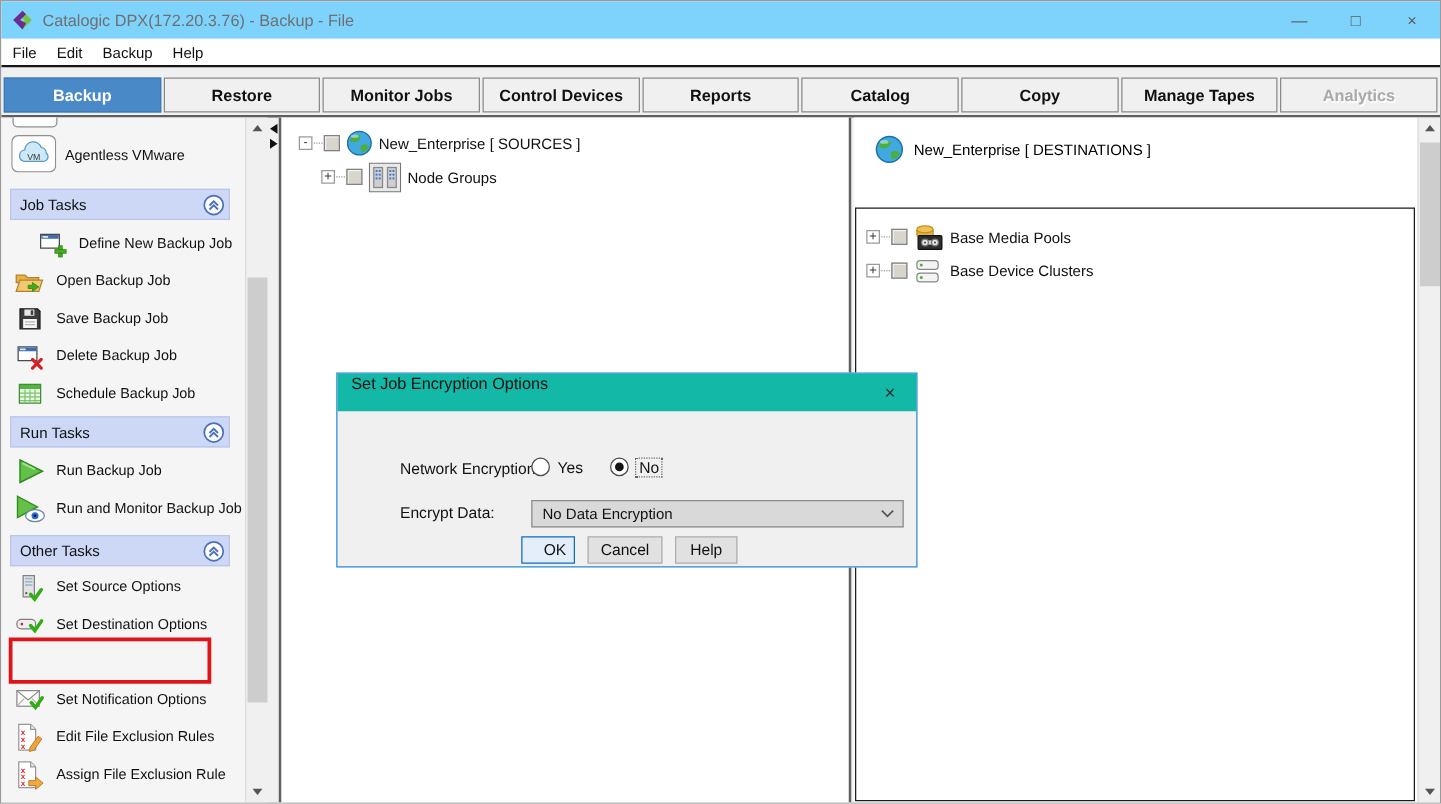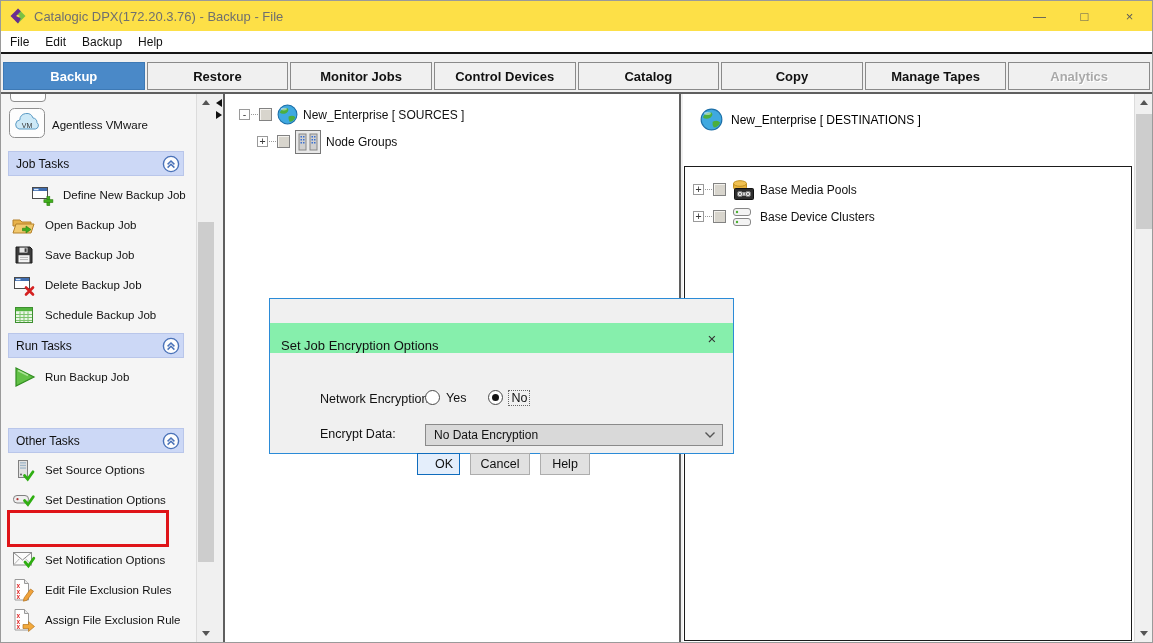--- a/index.html
+++ b/index.html
@@ -1,21 +1,21 @@
 <!DOCTYPE html>
 <html><head>
 <meta charset="utf-8">
 <style>
   * { margin:0; padding:0; box-sizing:border-box; }
   html,body { width:1153px; height:643px; }
   body { font-family:"Liberation Sans","DejaVu Sans",sans-serif; background:#fff; }
   .app { position:relative; width:1153px; height:643px; overflow:hidden; background:#f0f0f0; border:1px solid #9a9a9a; }
 
   
-  .titlebar { height:30px; background:#fde047; display:flex; align-items:center; padding-left:9px; }
+  .titlebar { height:30px; background:#7dd3fc; display:flex; align-items:center; padding-left:9px; }
   .titlebar .title { color:#6f6f6f; font-size:13px; margin-left:8px; flex:1; white-space:nowrap; }
   .wincontrols { display:flex; height:100%; }
   .wincontrols span { width:45px; display:flex; align-items:center; justify-content:center; color:#5a5a5a; font-size:13px; cursor:pointer; }
 
   
   .menubar { height:23px; background:#fff; display:flex; align-items:center; padding-left:9px; gap:16px; font-size:12px; color:#111; border-bottom:2px solid #161616; }
   .menubar span { cursor:pointer; }
 
   
   .tabbar { height:36px; background:#f0f0f0; display:flex; align-items:flex-end; padding:0 2px; gap:2px; }
@@ -59,21 +59,21 @@
   .cb { width:13px; height:13px; min-width:13px; background:#d8d5cd; border:1px solid #828282; box-shadow:inset 1px 1px 0 #f4f2ee; cursor:pointer; }
   .tree-icon { margin:0 5px 0 5px; display:flex; align-items:center; }
   .tree-label { cursor:pointer; }
 
   .dest-header { position:absolute; top:14px; left:17px; display:flex; align-items:center; font-size:12px; }
   .dest-header .tree-icon { margin:0 8px 0 0; }
   .dest-tree { position:absolute; top:72px; left:1px; right:2px; bottom:1px; border:1px solid #1b1b1b; background:#fff; padding:9px 0 0 8px; }
 
   
   .dialog { position:absolute; left:268px; top:297px; width:465px; height:156px; background:#f0f0f0; border:1px solid #2b8bd7; z-index:10; }
-  .dlg-titlebar { height:30px; background:#86efac; display:flex; align-items:flex-end; padding-left:11px; font-size:13px; color:#111;margin-top:24px; }
+  .dlg-titlebar { height:30px; background:#14b8a6; display:flex; align-items:flex-start; padding-left:11px; font-size:13px; color:#111; }
   .dlg-close { margin-left:auto; width:42px; height:100%; display:flex; align-items:center; justify-content:center; font-size:15px; color:#333; cursor:pointer; }
   .dlg-body { position:relative; height:124px; font-size:12.5px; color:#111; }
   .dlg-label { position:absolute; left:50px; white-space:nowrap; }
   .radio-group { position:absolute; left:155px; top:37px; display:flex; align-items:center; }
   .radio { width:15px; height:15px; min-width:15px; border-radius:50%; border:1px solid #4a4a4a; background:#fff; display:inline-flex; align-items:center; justify-content:center; cursor:pointer; }
   .radio.sel::after { content:''; width:7px; height:7px; border-radius:50%; background:#141414; }
   .radio-label { margin:0 22px 0 6px; cursor:pointer; }
   .radio-label.focused { outline:1px dotted #666; padding:0 2px; margin-right:0; }
   .combo { position:absolute; left:155px; top:71px; width:298px; height:22px; background:#d9d9d9; border:1px solid #8a8a8a; display:flex; align-items:center; padding:0 6px 0 8px; font-size:12px; cursor:pointer; }
   .combo .combo-value { flex:1; }
@@ -108,20 +108,21 @@
     <span>Edit</span>
     <span>Backup</span>
     <span>Help</span>
   </div>
 
   <div class="tabbar">
     <div class="tab active">Backup</div>
     <div class="tab">Restore</div>
     <div class="tab">Monitor Jobs</div>
     <div class="tab">Control Devices</div>
+    <div class="tab">Reports</div>
     <div class="tab">Catalog</div>
     <div class="tab">Copy</div>
     <div class="tab">Manage Tapes</div>
     <div class="tab disabled">Analytics</div>
   </div>
 
   <div class="main">
 
     <div class="sidebar">
       <div class="partial-box"></div>
@@ -228,20 +229,31 @@
       <div class="side-row" style="top:268px;">
         <span class="si">
           <svg width="25" height="24" viewBox="0 0 25 24">
             <path d="M4 3 L22 12 L4 21 Z" fill="#62c146" stroke="#2f8c1f" stroke-width="1.2"></path>
             <path d="M6 5.5 L16 10.5" stroke="#a9e293" stroke-width="1.6"></path>
           </svg>
         </span>
         <span class="si-label">Run Backup Job</span>
       </div>
 
+      <div class="side-row" style="top:298px;">
+        <span class="si">
+          <svg width="26" height="24" viewBox="0 0 26 24">
+            <path d="M3 2 L19 10.5 L3 19 Z" fill="#62c146" stroke="#2f8c1f" stroke-width="1.1"></path>
+            <ellipse cx="17" cy="17.5" rx="7.5" ry="4.8" fill="#fff" stroke="#6a86a8"></ellipse>
+            <circle cx="17" cy="17.5" r="2.8" fill="#2a6fd4"></circle>
+            <circle cx="17" cy="17.5" r="1.2" fill="#0a1a3a"></circle>
+          </svg>
+        </span>
+        <span class="si-label">Run and Monitor Backup Job</span>
+      </div>
 
       <div class="side-header" style="top:334px;">
         <span>Other Tasks</span>
         <span class="collapse-btn">
           <svg width="18" height="18" viewBox="0 0 18 18">
               <circle cx="9" cy="9" r="7.6" fill="#fdfdfd" stroke="#4a72b8" stroke-width="1.4"></circle>
               <path d="M5.6 9.4 L9 6 L12.4 9.4 M5.6 12.6 L9 9.2 L12.4 12.6" fill="none" stroke="#4a72b8" stroke-width="1.5"></path>
             </svg>
         </span>
       </div>

